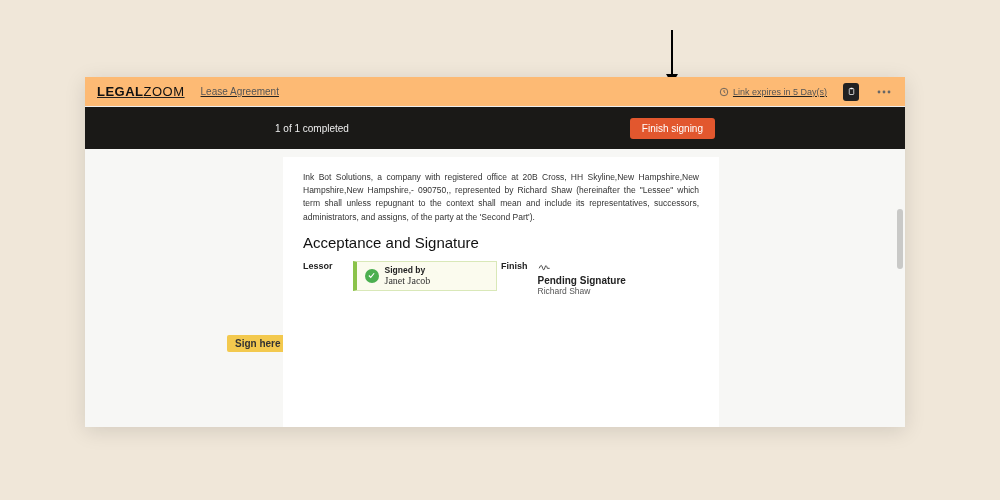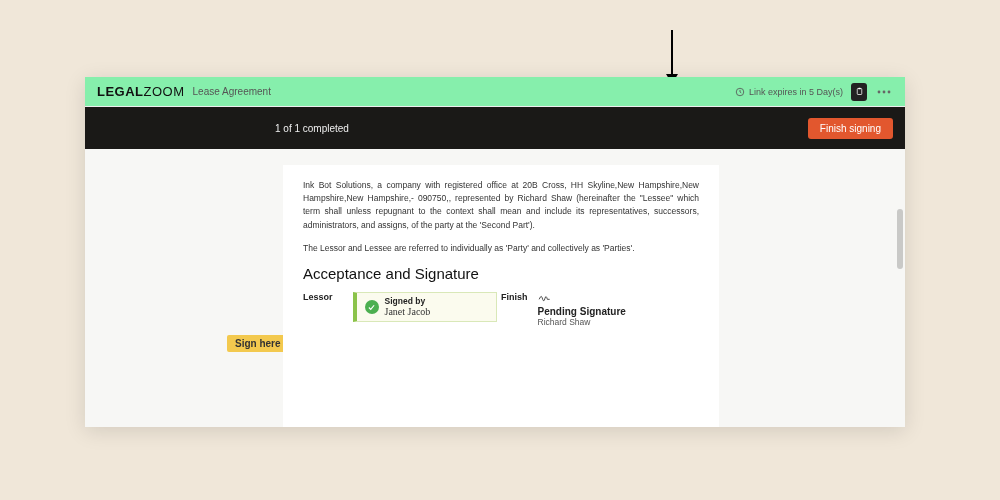--- a/index.html
+++ b/index.html
@@ -28,22 +28,23 @@
     display: flex;
     flex-direction: column;
     overflow: hidden;
   }
   .topbar {
     height: 30px;
     display: flex;
     align-items: center;
     padding: 0 12px;
     border-bottom: 1px solid #eee;
-    background: #86efac;
-    gap: 8px;
+    background: #fdba74;
+    gap: 16px;
+    text-decoration: underline;
   }
   .logo { font-weight: 400; font-size: 13px; letter-spacing: 0.5px; color:#111; }
   .logo b { font-weight: 800; }
   .tab { font-size: 10px; color: #555; }
   .spacer { flex: 1; }
   .expiry { font-size: 9px; color: #555; display:flex; align-items:center; gap:4px; }
   .icon-btn {
     width: 18px; height: 18px; display:flex; align-items:center; justify-content:center;
     border-radius: 4px; cursor:pointer; color:#333;
   }
@@ -54,38 +55,39 @@
     background: #1a1917;
     color: #eee;
     display: flex;
     align-items: center;
     padding: 0 12px;
     font-size: 10px;
   }
   .progress-text { margin-left: 178px; }
   .finish-btn {
     margin-left: auto;
+    margin-right: 178px;
     background: #e2572e;
     color: #fff;
     border: none;
     border-radius: 3px;
     padding: 5px 12px;
     font-size: 10px;
     cursor: pointer;
   }
   .doc-area {
     flex: 1;
     background: #f7f7f5;
     position: relative;
     overflow: hidden;
   }
   .page {
     position: absolute;
     left: 198px;
-    top: 16px;
+    top: 8px;
     width: 436px;
     height: 100%;
     background: #fff;
     padding: 14px 20px 20px 20px;
   }
   .doc-para {
     font-size: 8.5px;
     line-height: 1.55;
     color: #333;
     text-align: justify;
@@ -193,21 +195,20 @@
     <span class="progress-text">1 of 1 completed</span>
     <button class="finish-btn">Finish signing</button>
   </div>
 
   <div class="doc-area">
 
     <div class="sign-here">Sign here</div>
 
     <div class="page">
       <p class="doc-para">Ink Bot Solutions, a company with registered office at 20B Cross, HH Skyline,New Hampshire,New Hampshire,New Hampshire,- 090750,, represented by Richard Shaw (hereinafter the "Lessee" which term shall unless repugnant to the context shall mean and include its representatives, successors, administrators, and assigns, of the party at the 'Second Part').</p>
-      <p class="doc-para">The Lessor and Lessee are referred to individually as 'Party' and collectively as 'Parties'.</p>
       <h2 class="doc-h2">Acceptance and Signature</h2>
 
       <div class="sig-cols">
         <div class="sig-col">
           <div class="sig-role">Lessor</div>
           <div class="signed-box">
             <span class="check-circle">
               <svg viewBox="0 0 24 24">
                   <path d="M5 12l5 5 9-11" fill="none" stroke="#fff" stroke-width="3"></path>
                 </svg>

